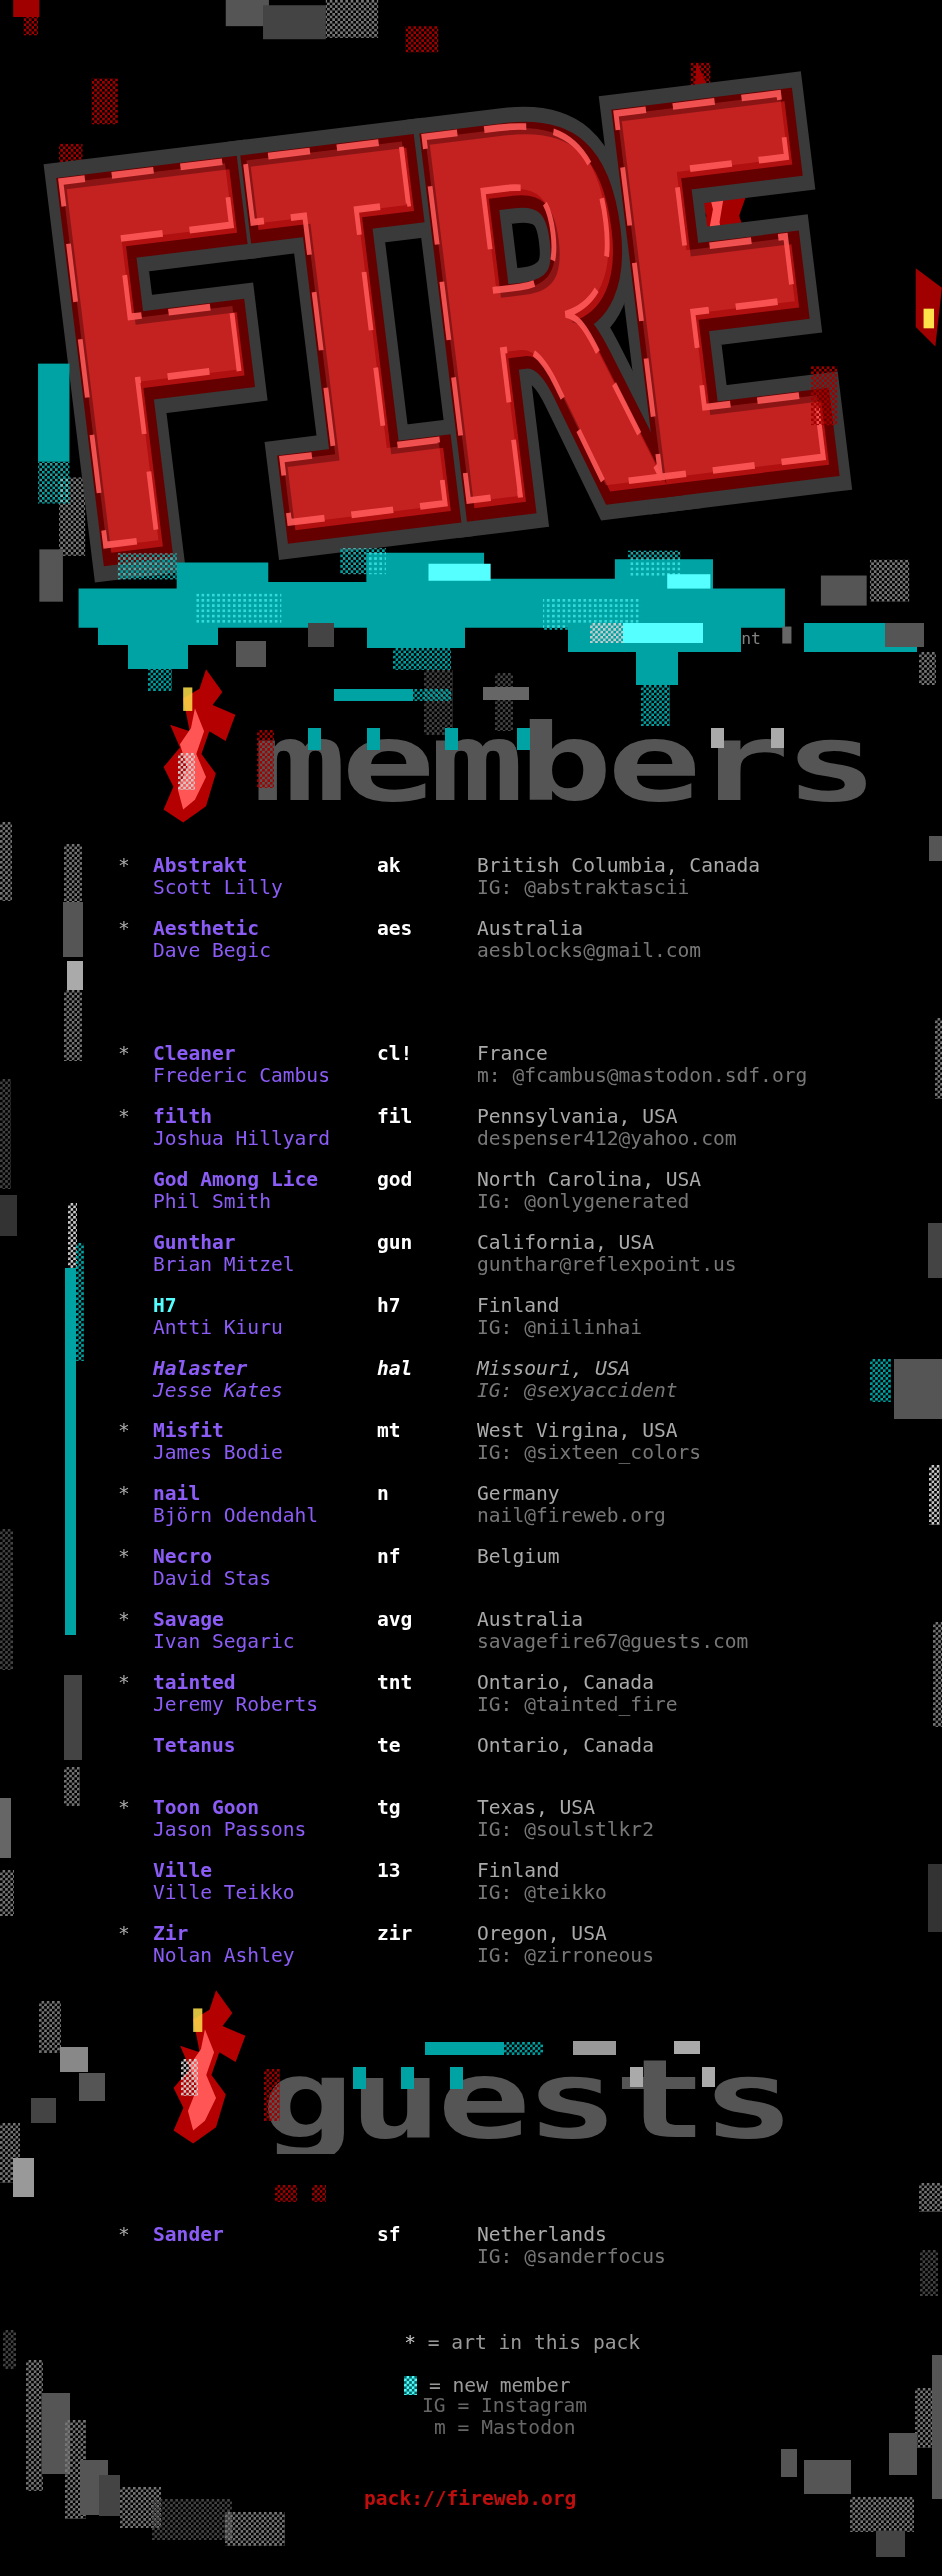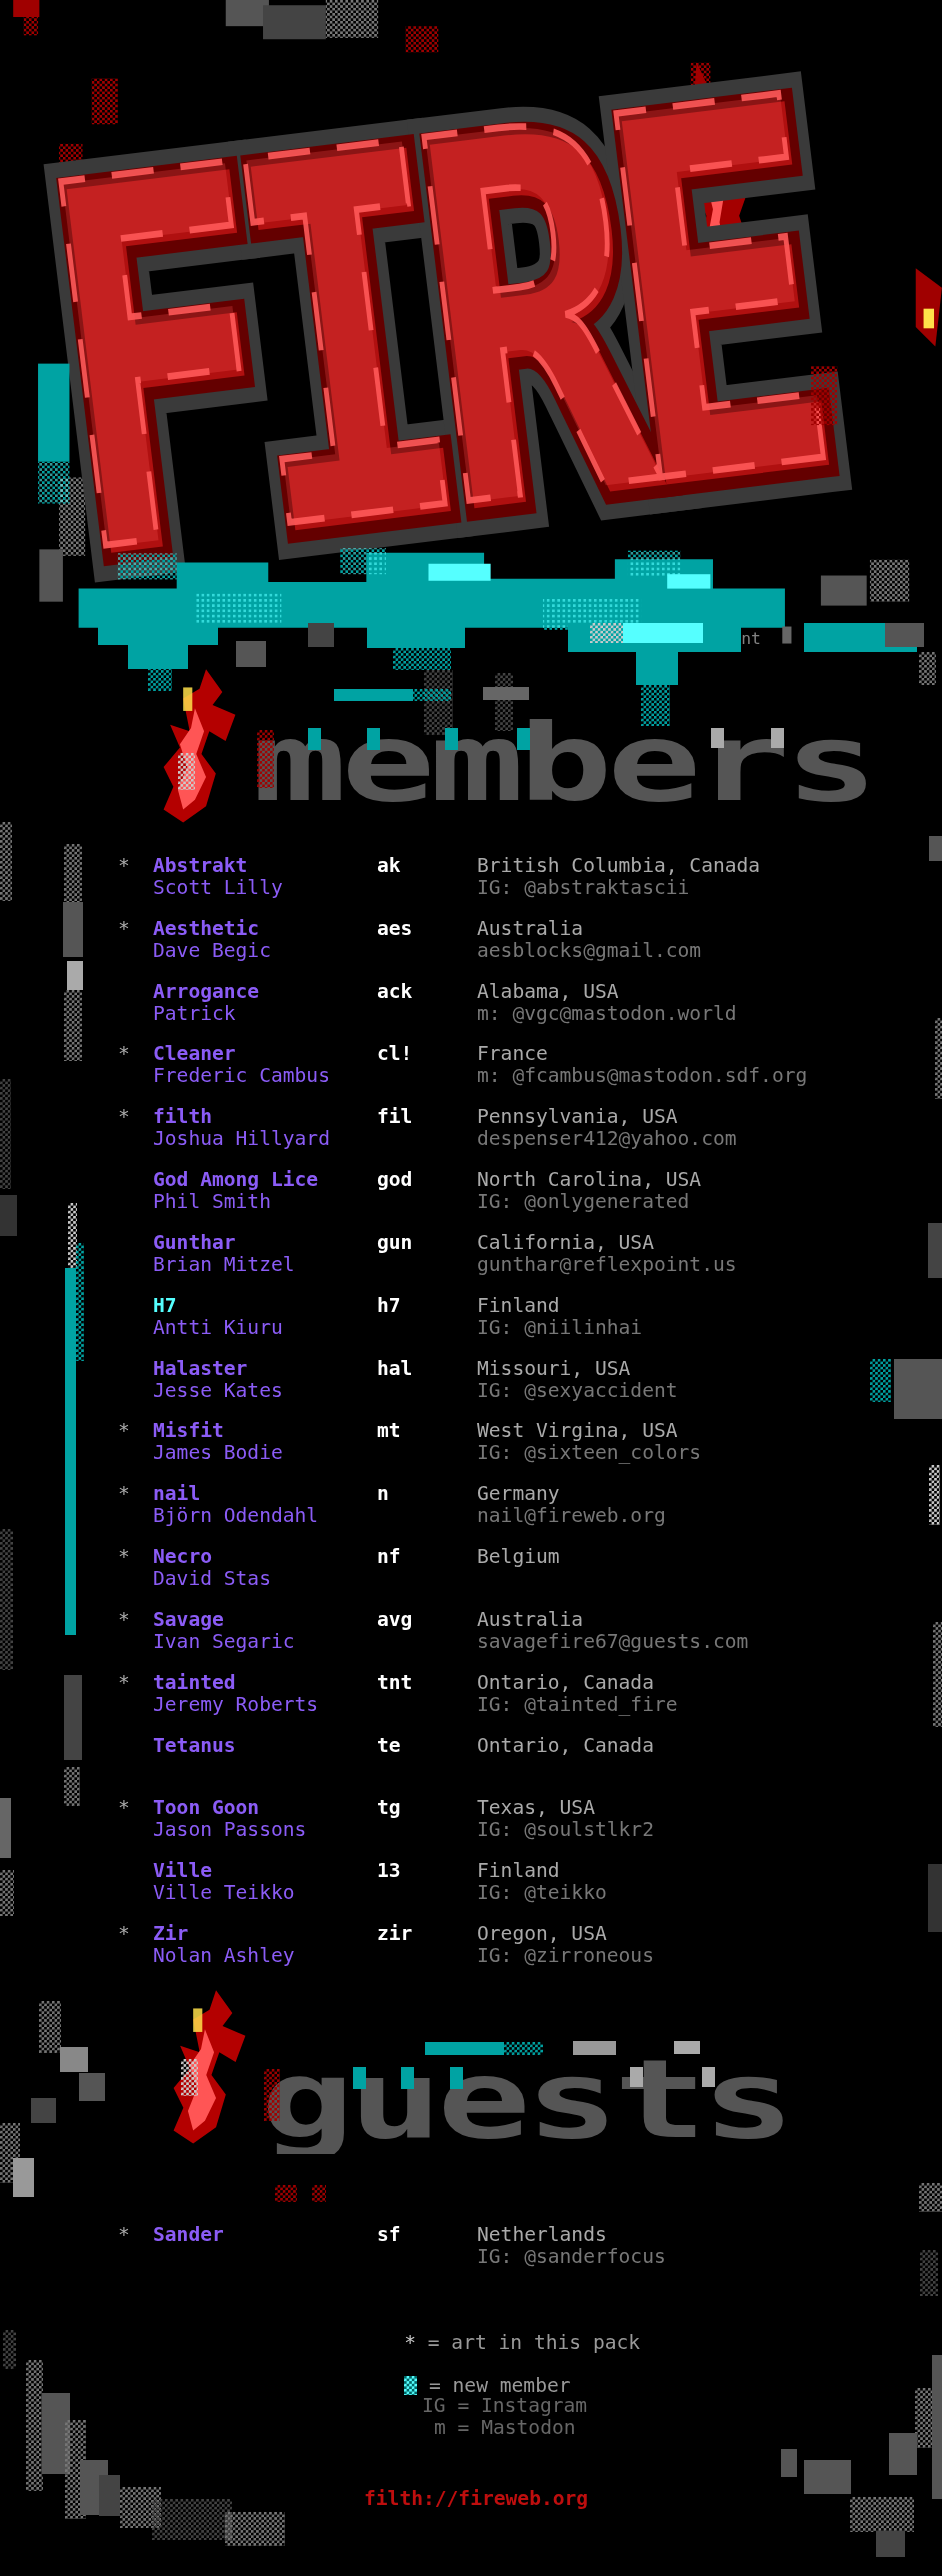--- a/index.html
+++ b/index.html
@@ -151,28 +151,20 @@
       <span class="contact">IG: @abstraktascii</span>
     </div>
       <div class="entry" style="top: 63px;">
       <span class="star">*</span>
       <span class="name">Aesthetic</span>
       <span class="handle">aes</span>
       <span class="loc">Australia</span>
       <span class="real">Dave Begic</span>
       <span class="contact">aesblocks@gmail.com</span>
     </div>
-      <div class="entry" style="top: 126px;">
-      <span class="star"></span>
-      <span class="name">Arrogance</span>
-      <span class="handle">ack</span>
-      <span class="loc">Alabama, USA</span>
-      <span class="real">Patrick</span>
-      <span class="contact">m: @vgc@mastodon.world</span>
-    </div>
       <div class="entry" style="top: 188px;">
       <span class="star">*</span>
       <span class="name">Cleaner</span>
       <span class="handle">cl!</span>
       <span class="loc">France</span>
       <span class="real">Frederic Cambus</span>
       <span class="contact">m: @fcambus@mastodon.sdf.org</span>
     </div>
       <div class="entry" style="top: 251px;">
       <span class="star">*</span>
@@ -199,21 +191,21 @@
       <span class="contact">IG: @onlygenerated</span>
     </div>
       <div class="entry" style="top: 440px;">
       <span class="star"></span>
       <span class="name new">H7</span>
       <span class="handle">h7</span>
       <span class="loc">Finland</span>
       <span class="real">Antti Kiuru</span>
       <span class="contact">IG: @niilinhai</span>
     </div>
-      <div class="entry" style="top: 503px;">
+      <div class="entry" style="top: 503px; font-style: italic;">
       <span class="star"></span>
       <span class="name">Halaster</span>
       <span class="handle">hal</span>
       <span class="loc">Missouri, USA</span>
       <span class="real">Jesse Kates</span>
       <span class="contact">IG: @sexyaccident</span>
     </div>
       <div class="entry" style="top: 565px;">
       <span class="star">*</span>
       <span class="name">Misfit</span>
@@ -310,21 +302,21 @@
 
   <div class="leg-row" style="left:357px;top:2353px">
     <span class="leg-block"></span><span> </span><span class="leg-dim">= new member</span>
   </div>
   <div class="leg-row" style="left:357px;top:2310px">
     <span class="leg-star">*</span><span> </span><span class="leg-dim">= art in this pack</span>
   </div>
   <div class="leg-row leg-dimmer" style="left:422px;top:2395px">IG = Instagram</div>
   <div class="leg-row leg-dimmer" style="left:434px;top:2417px">m = Mastodon</div>
 
-  <div id="footer-url">filth://fireweb.org</div>
+  <div id="footer-url">pack://fireweb.org</div>
 
 <div class="blk steal" style="left: 98px; top: 623px; width: 120px; height: 22px;"></div>
     <div class="blk steal" style="left: 128px; top: 645px; width: 60px; height: 23.6px;"></div>
     <div class="blk ck dt" style="left: 148px; top: 665px; width: 23.6px; height: 26px;"></div>
     <div class="blk s555" style="left: 236px; top: 641px; width: 30px; height: 26px;"></div>
     <div class="blk s444" style="left: 308px; top: 623px; width: 26px; height: 23.6px;"></div>
     <div class="blk s555" style="left: 406px; top: 623px; width: 46px; height: 17px;"></div>
     <div class="blk steal" style="left: 367px; top: 623px; width: 98px; height: 25px;"></div>
     <div class="blk ck dt" style="left: 393px; top: 648px; width: 58px; height: 22px;"></div>
     <div class="blk ck dg2" style="left: 424px; top: 670px; width: 29px; height: 65px;"></div>

